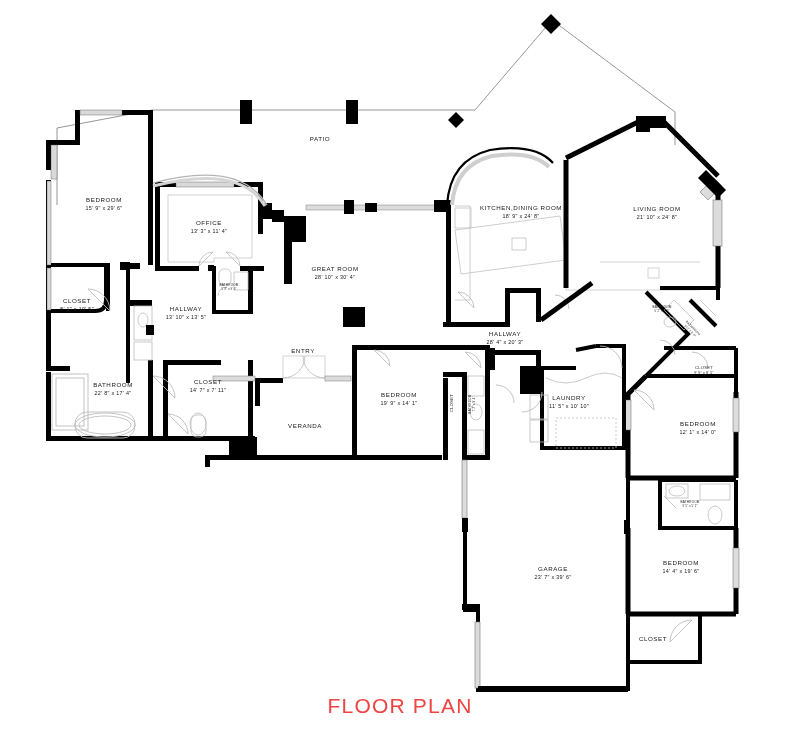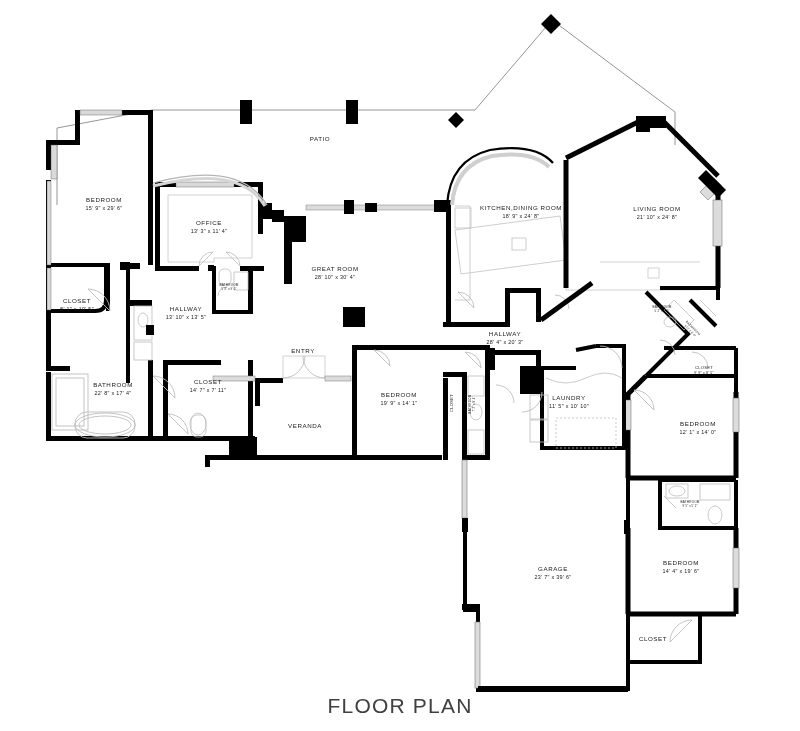--- a/index.html
+++ b/index.html
@@ -62,21 +62,21 @@
   .rm.rot90 { transform: translate(-50%, -50%) rotate(-90deg); }
   .rm.rotm45 { transform: translate(-50%, -50%) rotate(45deg); }
   #plan-title {
     position: absolute;
     left: 0;
     top: 694px;
     width: 800px;
     text-align: center;
     font-size: 21px;
     letter-spacing: 1.2px;
-    color: #404040;
+    color: #ef4444;
     font-family: "Liberation Sans", sans-serif;
   }
 </style>
 </head>
 <body>
 
 <div id="plan-root">
 
   <svg id="plan-svg" viewBox="0 0 800 731">
     <rect x="0" y="0" width="800" height="731" fill="#ffffff"></rect>

